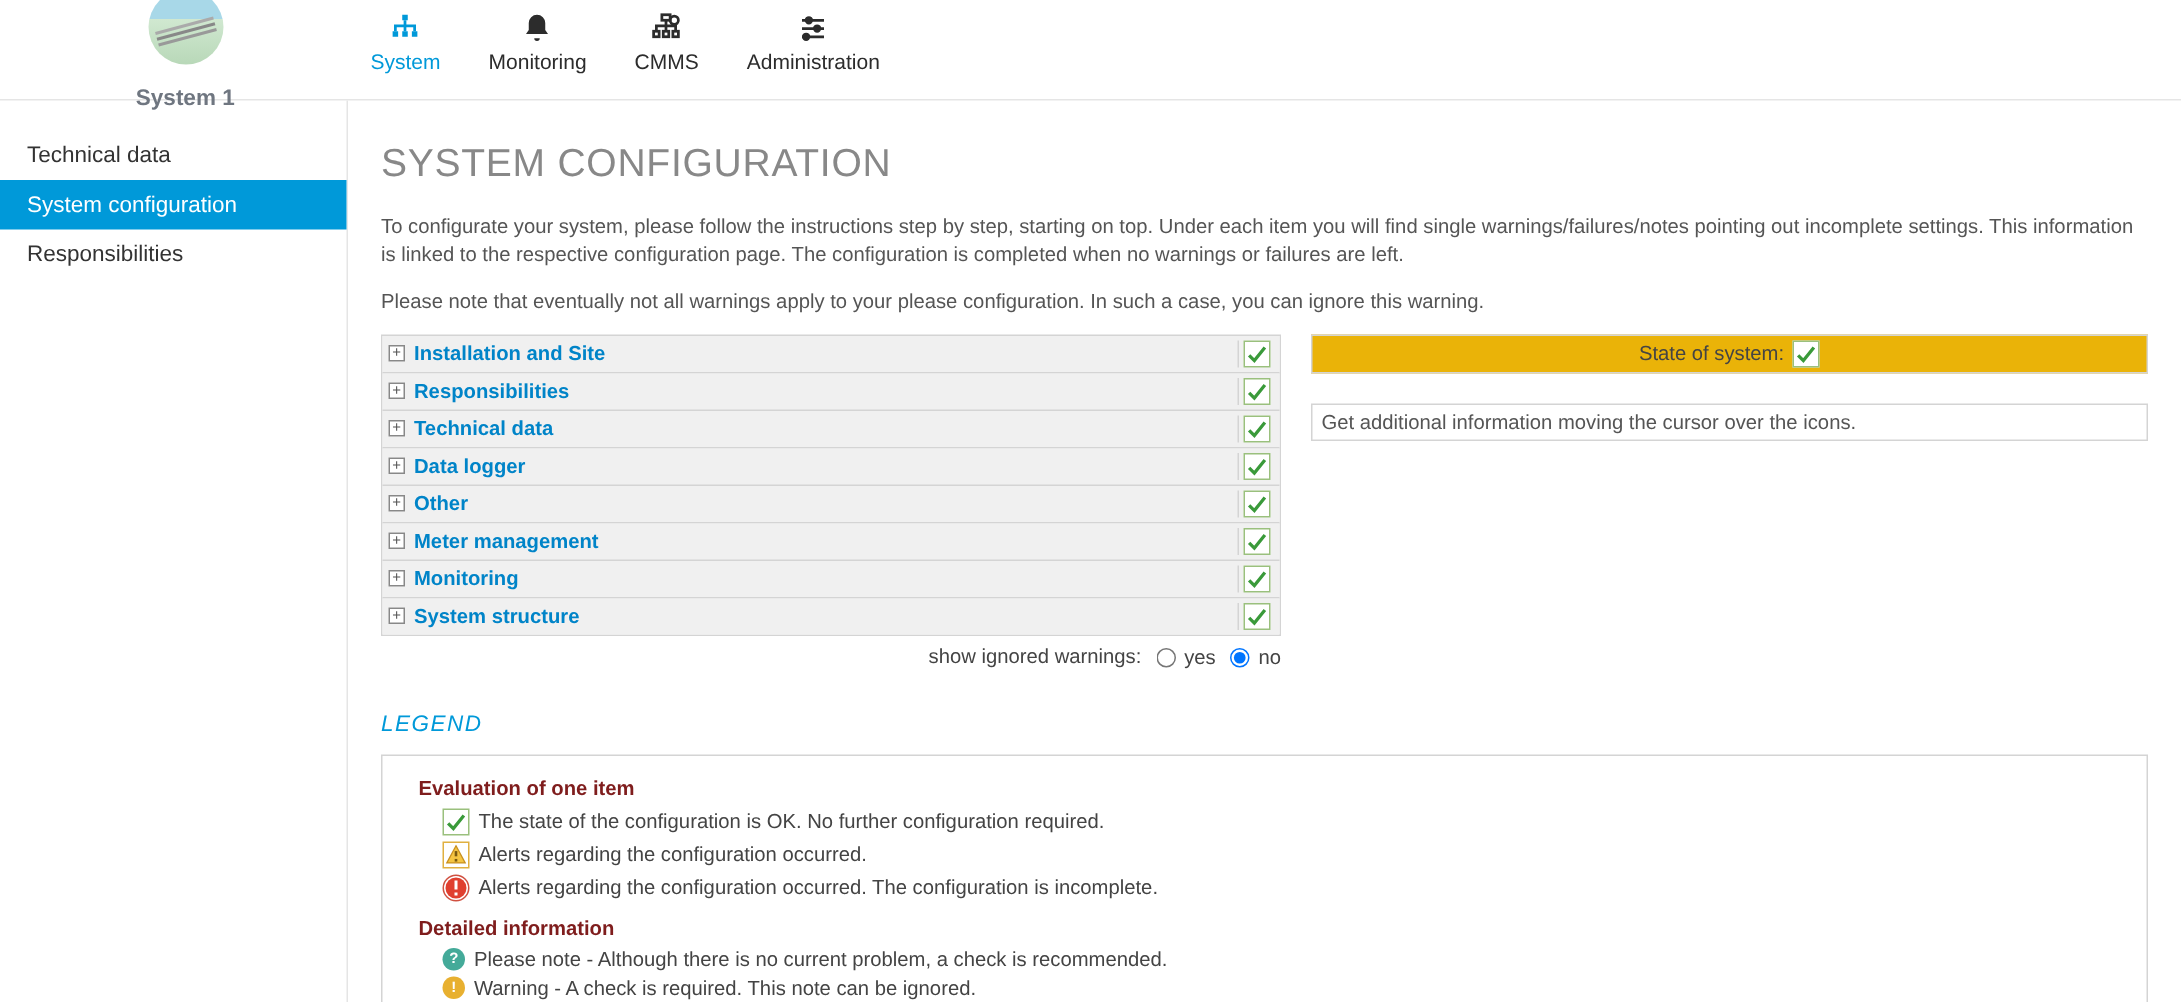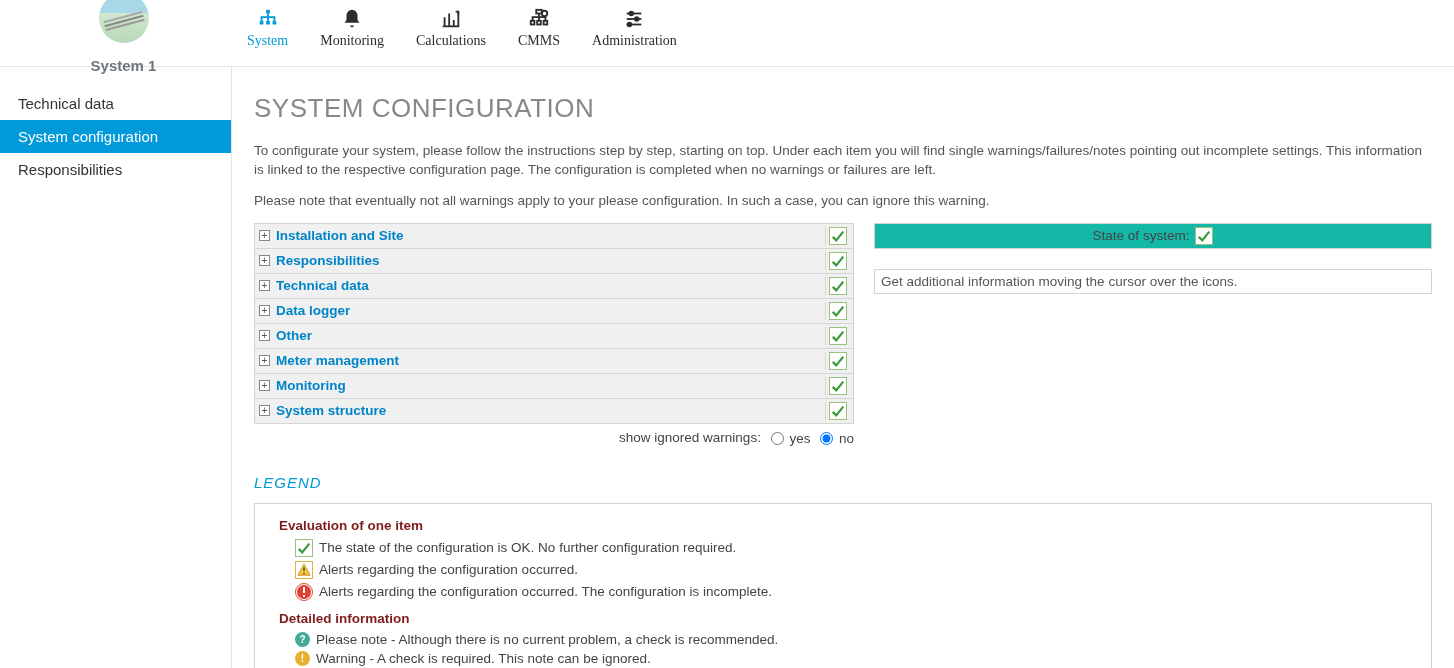--- a/index.html
+++ b/index.html
@@ -5,21 +5,21 @@
   * { box-sizing: border-box; margin: 0; padding: 0; }
   body { font-family: -apple-system, BlinkMacSystemFont, "Segoe UI", Arial, sans-serif; font-size: 14px; color: #333; background: #fff; }
   
   .topbar { display: flex; align-items: center; padding: 0 16px; border-bottom: 1px solid #e5e5e5; height: 67px; }
   .logo-area { display: flex; align-items: center; gap: 14px; width: 215px; flex-direction: column; }
   .logo { width: 50px; height: 50px; border-radius: 50%; background: linear-gradient(to bottom, #a8d8e8 0%, #a8d8e8 40%, #d0e8d0 40%, #b8d8b8 100%); position: relative; overflow: hidden; }
   .logo::after { content: ""; position: absolute; top: 55%; left: 10%; width: 80%; height: 2px; background: #888; box-shadow: 0 -4px 0 #aaa, 0 4px 0 #999; transform: rotate(-15deg); }
   .sys-name { color: #6f7680; font-weight: 600; font-size: 15px; }
   
   .nav { display: flex; gap: 0; }
-  .nav-item { display: flex; flex-direction: column; align-items: center; padding: 2px 16px 12px; cursor: pointer; color: #2c2c2c; font-family: Liberation Serif, serif; }
+  .nav-item { display: flex; flex-direction: column; align-items: center; padding: 2px 16px 12px; cursor: pointer; color: #2c2c2c; }
   .nav-item.active { color: #0099d9; }
   .nav-item .icon { height: 24px; display: flex; align-items: center; justify-content: center; font-size: 20px; margin-bottom: 2px; }
   .nav-item .label { font-size: 14px; }
   
   .layout { display: flex; }
   .sidebar { width: 232px; border-right: 1px solid #e5e5e5; padding-top: 20px; min-height: 600px; }
   .sidebar-item { padding: 8px 18px; cursor: pointer; font-size: 15px; color: #333; }
   .sidebar-item.active { background: #0099d9; color: #fff; }
   
   .content { flex: 1; padding: 26px 22px; }
@@ -47,21 +47,21 @@
   .fail-icon { width: 18px; height: 18px; border: 1px solid #d05040; display: inline-flex; align-items: center; justify-content: center; background: #fff; border-radius: 50%; }
   
   .circ-icon { width: 15px; height: 15px; border-radius: 50%; display: inline-flex; align-items: center; justify-content: center; font-size: 10px; font-weight: bold; color: #fff; }
   .circ-note { background: #4a9; }
   .circ-warn { background: #e8b030; }
   
   .radio-row { text-align: right; padding: 6px 0; font-size: 13.5px; color: #444; }
   .radio-row input { margin: 0 2px 0 6px; vertical-align: middle; }
   .radio-row label { vertical-align: middle; }
   
-  .state-box { border: 1px solid #d4d4d4; background: #14b8a6; text-align: center; padding: 3px 6px; font-size: 13.5px; color: #444; display: flex; align-items: center; justify-content: center; gap: 6px; }
+  .state-box { border: 1px solid #d4d4d4; background: #eab308; text-align: center; padding: 3px 6px; font-size: 13.5px; color: #444; display: flex; align-items: center; justify-content: center; gap: 6px; }
   .info-box { border: 1px solid #d4d4d4; padding: 4px 6px; font-size: 13.5px; color: #555; margin-top: 20px; }
   
   .legend-title { color: #0099d9; font-style: italic; letter-spacing: 1px; font-size: 15px; margin: 22px 0 12px; }
   .legend-box { border: 1px solid #d4d4d4; padding: 14px 24px; }
   .legend-box .heading { font-weight: 600; font-size: 13.5px; color: #7f1d1d; margin-bottom: 4px; margin-top: 8px; }
   .legend-box .heading:first-child { margin-top: 0; }
   .legend-row { display: flex; align-items: center; gap: 6px; padding: 2px 16px; font-size: 13.5px; color: #444; }
 </style>
 </head>
 <body>
@@ -88,30 +88,20 @@
         <span class="icon">
           <svg width="22" height="22" viewBox="0 0 24 24" fill="currentColor">
             <path d="M12 2a6 6 0 00-6 6v5l-2 3h16l-2-3V8a6 6 0 00-6-6zM10 19a2 2 0 004 0h-4z"></path>
           </svg>
         </span>
         <span class="label">Monitoring</span>
       </div>
       <div class="nav-item">
         <span class="icon">
           <svg width="22" height="22" viewBox="0 0 24 24" fill="none" stroke="currentColor" stroke-width="2">
-            <path d="M3 20h18"></path>
-            <path d="M5 20V10M10 20V6M15 20V13M20 20V4"></path>
-            <path d="M17 4l3 0 0 3"></path>
-          </svg>
-        </span>
-        <span class="label">Calculations</span>
-      </div>
-      <div class="nav-item">
-        <span class="icon">
-          <svg width="22" height="22" viewBox="0 0 24 24" fill="none" stroke="currentColor" stroke-width="2">
             <rect x="9" y="2" width="6" height="4"></rect>
             <path d="M12 6v4"></path>
             <rect x="3" y="14" width="4" height="4"></rect>
             <rect x="10" y="14" width="4" height="4"></rect>
             <rect x="17" y="14" width="4" height="4"></rect>
             <path d="M5 14v-4h14v4M12 10v4"></path>
             <circle cx="18" cy="6" r="3"></circle>
           </svg>
         </span>
         <span class="label">CMMS</span>

